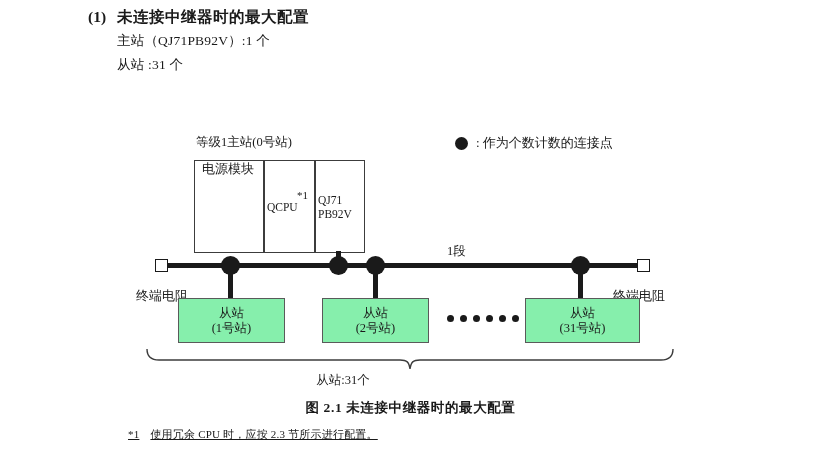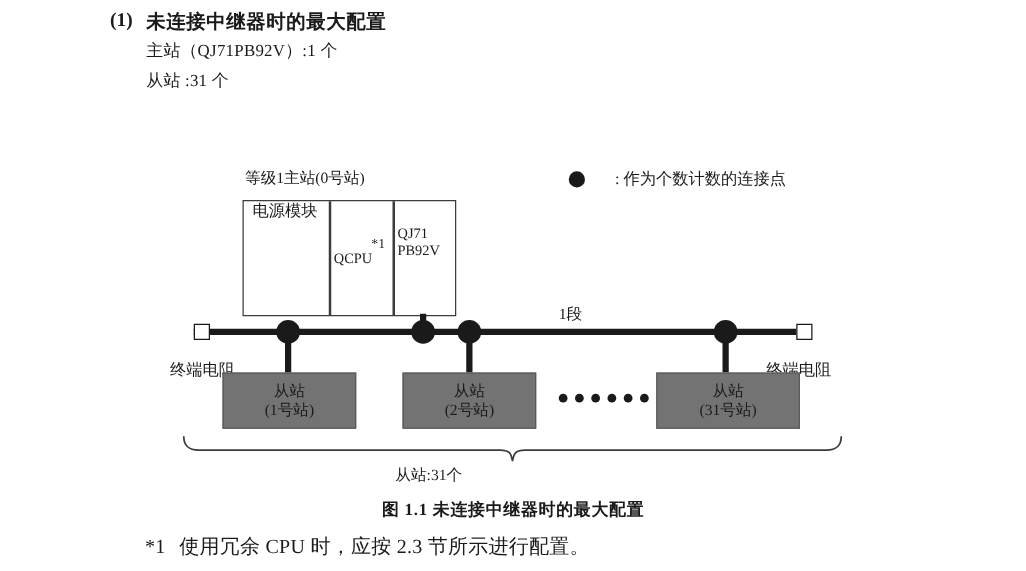--- a/index.html
+++ b/index.html
@@ -39,21 +39,21 @@
     left: 117px; top: 56px;
     font-size: 13.5px;
     letter-spacing: 0.2px;
   }
 
   
   #legend {
     left: 455px; top: 134px;
     display: flex;
     align-items: center;
-    gap: 24px;
+    gap: 8px;
     font-size: 13px;
   }
   .legend-dot {
     width: 13px; height: 13px;
     border-radius: 50%;
     background: #1a1a1a;
     display: inline-block;
   }
 
   
@@ -95,21 +95,21 @@
   #qcpu-note {
     position: absolute;
     left: 33px; top: 29px;
     font-size: 11px;
   }
   #cell-pb92v {
     left: 315px; top: 160px;
     width: 50px; height: 93px;
     font-size: 11.5px;
     line-height: 14px;
-    padding-top: 20px;
+    padding-top: 33px;
     padding-left: 3px;
     box-sizing: border-box;
   }
 
   
   #bus-line {
     left: 155px; top: 263px;
     width: 490px; height: 5px;
     background: #1a1a1a;
   }
@@ -155,21 +155,21 @@
     left: 447px; top: 243px;
     font-size: 12.5px;
   }
 
   
   .slave-box {
     top: 298px;
     height: 45px;
     border: 1.5px solid #5a5a5a;
     box-sizing: border-box;
-    background: #737373;
+    background: #86efac;
     display: flex;
     flex-direction: column;
     align-items: center;
     justify-content: center;
     font-size: 12.5px;
     line-height: 15px;
   }
   #slave-1  { left: 178px; width: 107px; }
   #slave-2  { left: 322px; width: 107px; }
   #slave-31 { left: 525px; width: 115px; }
@@ -196,23 +196,24 @@
   }
   #figure-caption {
     left: 0; top: 399px;
     width: 821px;
     text-align: center;
     font-size: 13.5px;
     font-weight: bold;
     letter-spacing: 0.6px;
   }
   #footnote {
-    left: 116px; top: 427px;
-    font-size: 16px;
+    left: 128px; top: 427px;
+    font-size: 11px;
     letter-spacing: 0.2px;
+    text-decoration: underline;
   }
   #footnote .fn-mark { margin-right: 11px; }
 </style>
 </head>
 <body>
 
 <div class="abs" id="heading-number">(1)</div>
 <div class="abs" id="heading-title">未连接中继器时的最大配置</div>
 <div class="abs" id="spec-master">主站（QJ71PB92V）:1 个</div>
 <div class="abs" id="spec-slave">从站 :31 个</div>
@@ -282,16 +283,16 @@
     <span></span>
     <span></span>
   </div>
 
 <div class="abs" id="brace">
   <svg width="530" height="22" viewBox="0 0 530 22" fill="none" xmlns="http://www.w3.org/2000/svg">
     <path d="M2 1 C2 9, 6 12, 14 12 L255 12 C262 12, 264 14, 265 21 C266 14, 268 12, 275 12 L516 12 C524 12, 528 9, 528 1" stroke="#3c3c3c" stroke-width="1.4" fill="none"></path>
   </svg>
 </div>
 <div class="abs" id="brace-label">从站:31个</div>
-<div class="abs" id="figure-caption">图 1.1  未连接中继器时的最大配置</div>
+<div class="abs" id="figure-caption">图 2.1  未连接中继器时的最大配置</div>
 <div class="abs" id="footnote">
   <span class="fn-mark">*1</span><span>使用冗余 CPU 时，应按 2.3 节所示进行配置。</span>
 </div>
 
 </body></html>

